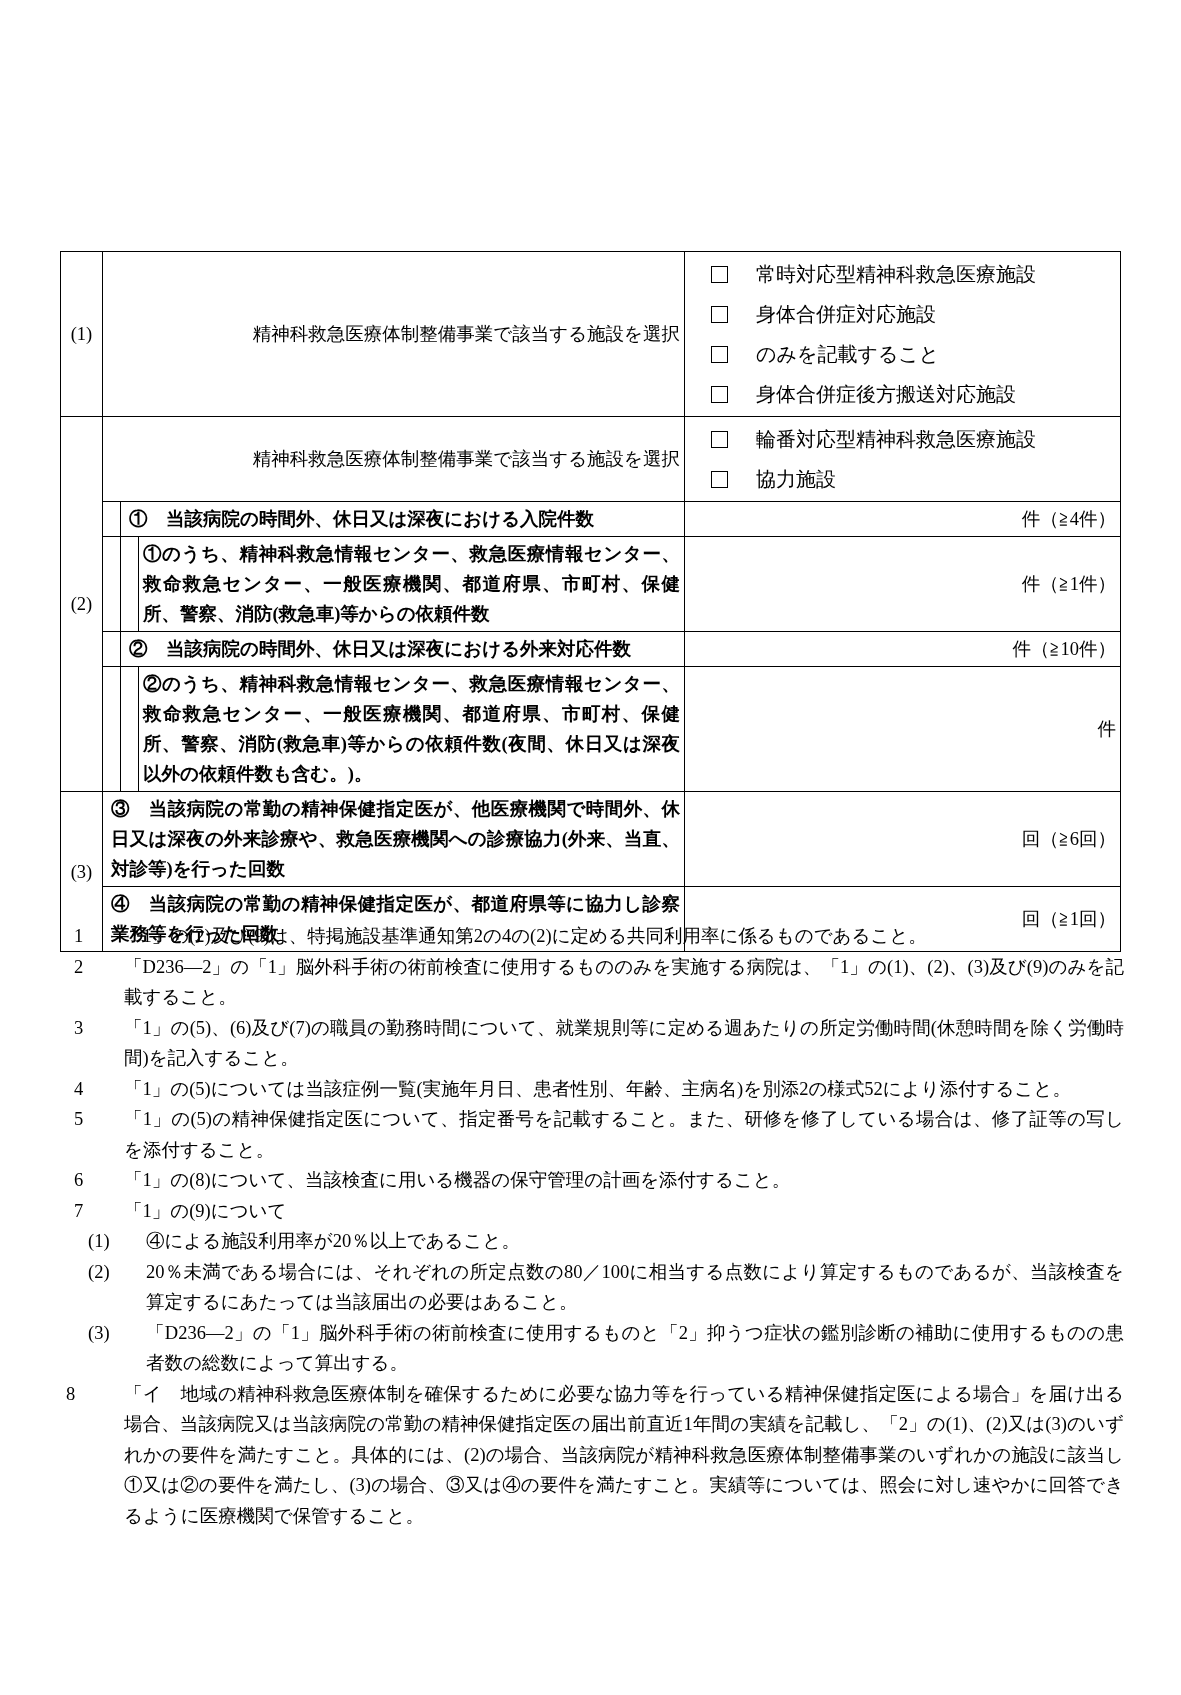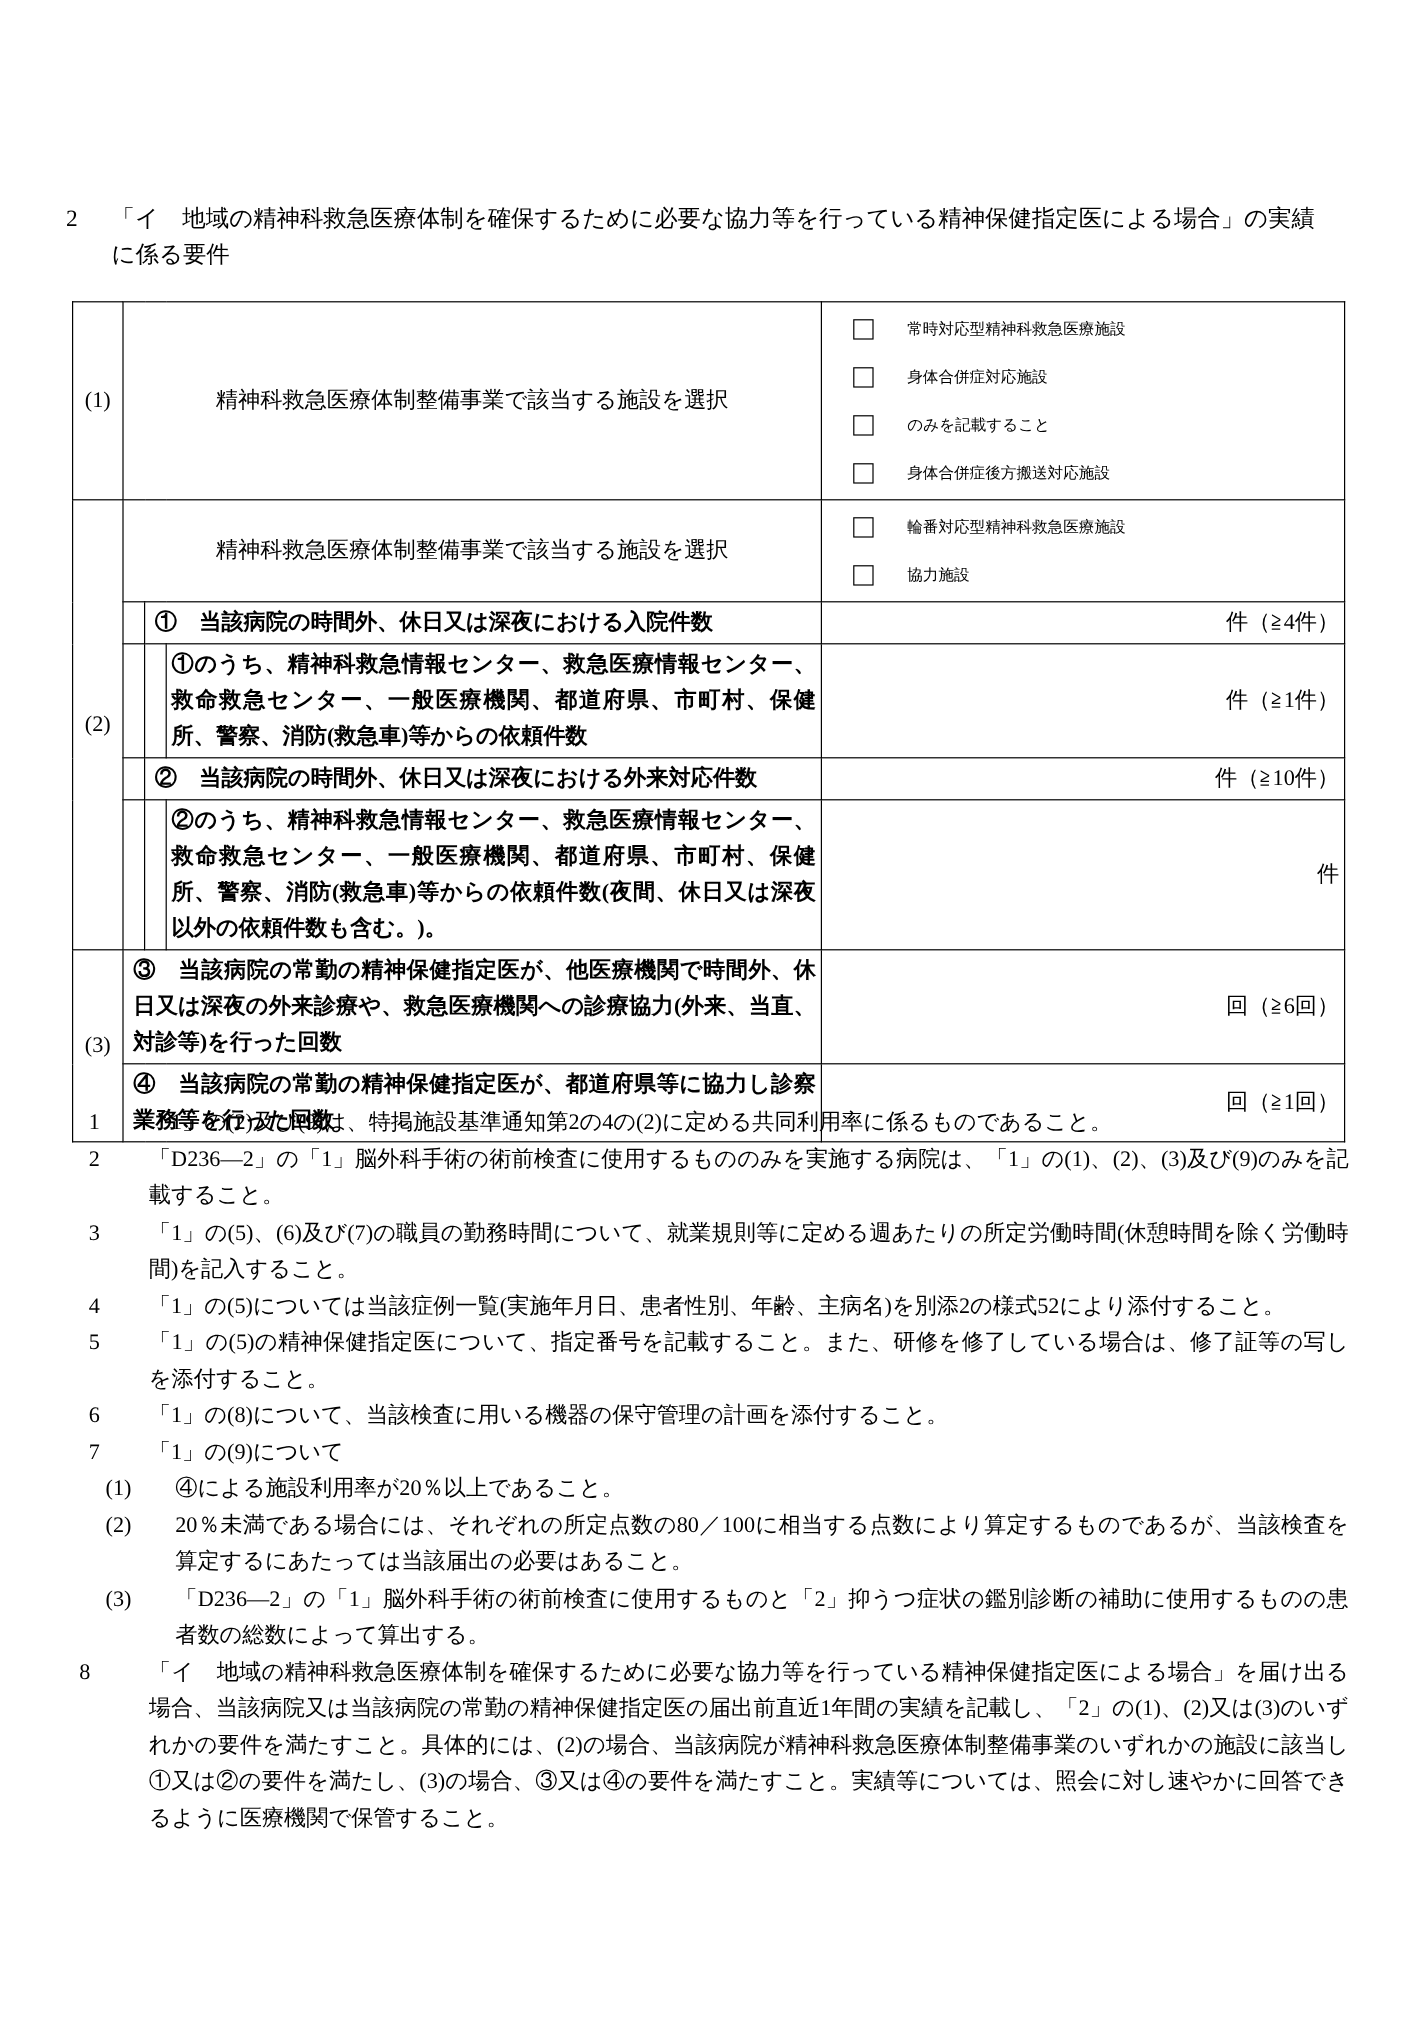--- a/index.html
+++ b/index.html
@@ -60,31 +60,31 @@
   .c-idx{ width:42px; text-align:center; }
   .c-gap{ width:18px; border-top:none;border-bottom:none; }
 
   .chk-cell{ padding:0; }
   .chk-list{ margin:0;padding:0;list-style:none; }
   .chk-list li{
     display:flex;
     align-items:center;
     gap:0;
     padding:7px 0 7px 22px;
-    font-size:13px;
+    font-size:20px;
   }
   .chk-box{
     display:inline-block;
     width:15px;height:15px;
     border:1.6px solid #000;
     margin-right:28px;
     flex:0 0 auto;
     background:#fff;
   }
-  .label-mid{ text-align:center;padding-left:14px; }
+  .label-mid{ text-align:right;padding-left:14px; }
   .num-cell{ text-align:right;white-space:nowrap;font-size:18.5px; }
   .item-text{ padding:6px 6px 6px 8px;line-height:30px;text-align:justify;font-weight:bold; }
   .item-text.lead{ padding-left:8px; }
 
   
   .notes{
     position:absolute;
     left:62px;
     top:921px;
     width:1062px;
@@ -103,23 +103,20 @@
   }
   .note-row .mk.wide{ width:56px; padding-left:26px; }
   .note-row .tx{ flex:1 1 auto; text-align:justify;margin-left:28px; }
   .sub-list{ margin:0;padding:0;list-style:none; }
 </style>
 </head>
 <body>
 
 <div class="page">
 
-  <div class="heading">
-    <span class="num">2</span><span class="body">「イ　地域の精神科救急医療体制を確保するために必要な協力等を行っている精神保健指定医による場合」の実績に係る要件</span>
-  </div>
 
   <table class="form">
     <colgroup>
       <col style="width:42px">
       <col style="width:18px">
       <col style="width:18px">
       <col style="width:546px">
       <col style="width:436px">
     </colgroup>
     <tbody>

